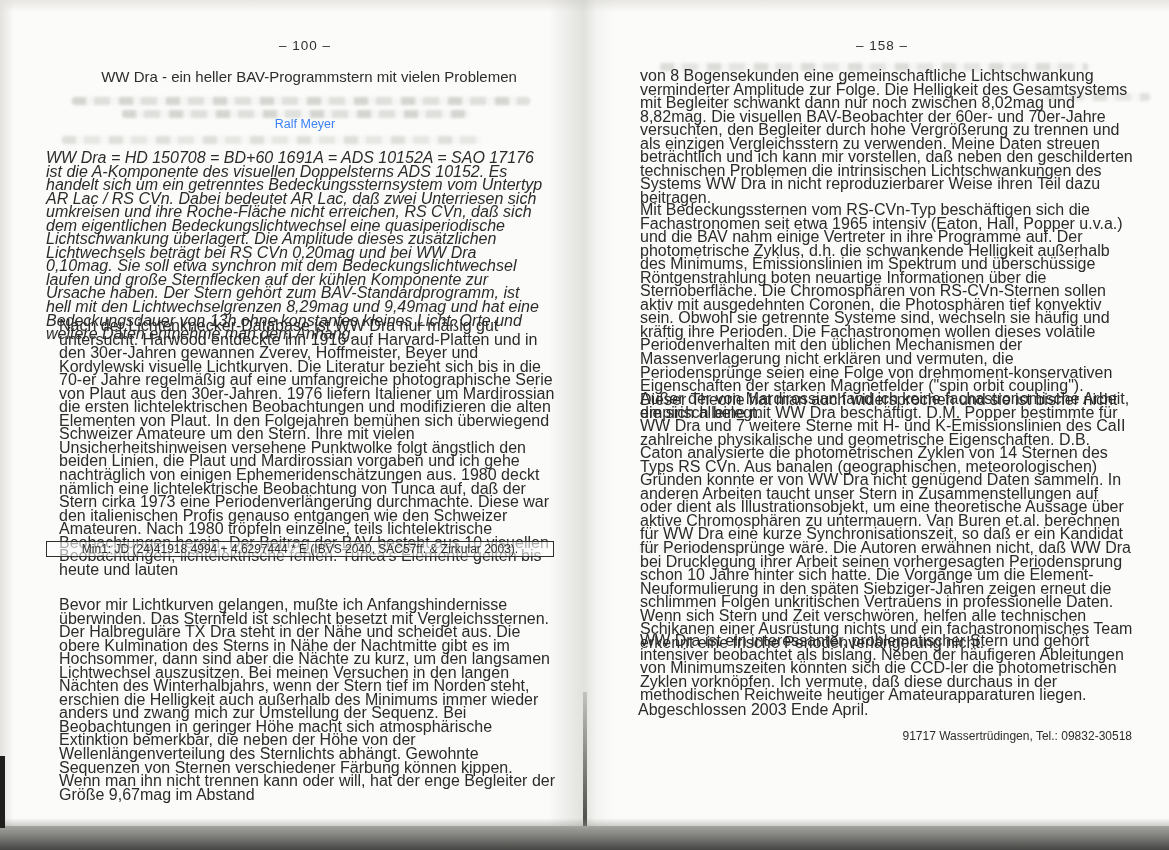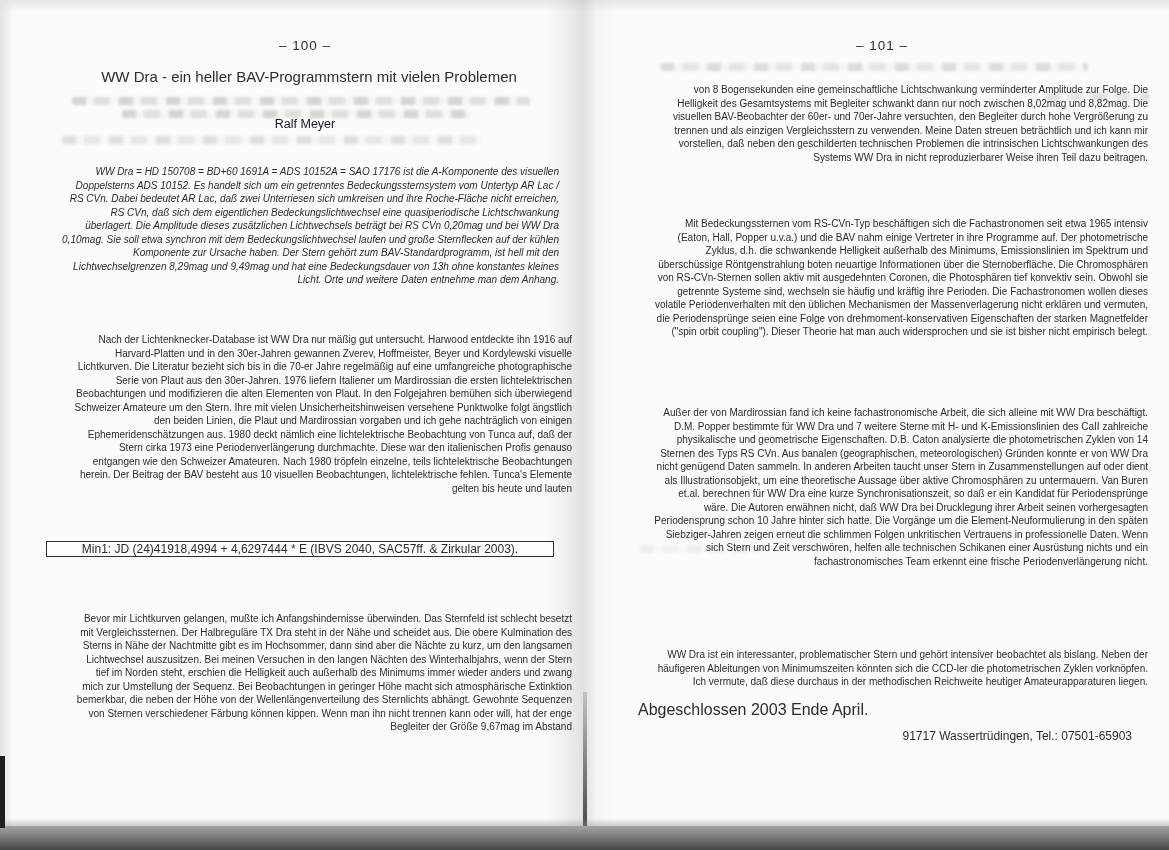--- a/index.html
+++ b/index.html
@@ -39,23 +39,23 @@
   .bleed-4 { left:660px; top:63px;  width:428px; opacity:0.8; }
   .bleed-5 { left:1046px; top:93px; width:104px; opacity:0.7; }
   .bleed-6 { left:640px; top:545px; width:120px; opacity:0.35; }
   
   .pagenum { position:absolute; font-size:13.5px; letter-spacing:1px; color:#2e2e2c; text-align:center; }
   .pagenum-left  { left:55px;  top:38px; width:500px;text-align:center; }
   .pagenum-right { left:632px; top:38px; width:500px; }
   .title { position:absolute; left:50px; top:64px; width:510px; margin:4px;
     font-size:15px; font-weight:normal; text-align:center; color:#2d2d2b; }
   .author { position:absolute; left:55px; top:117px; width:500px;
-    font-size:12.5px; text-align:center; color:#0f172a; }
-  p.body { position:absolute; margin:16px; font-size:10px; line-height:13.55px;
-    text-align:right; hyphens:auto; -webkit-hyphens:auto; color:#2b2b29; }
+    font-size:12.5px; text-align:center; color:#3b82f6; }
+  p.body { position:absolute; margin:2px; font-size:16px; line-height:13.55px;
+    text-align:left; hyphens:auto; -webkit-hyphens:auto; color:#2b2b29; }
   .p-l1 { left:44px; top:149px; width:499px;font-style:italic; }
   .p-l2 { left:57px; top:317px; width:499px; }
   .p-l3 { left:57px; top:596px; width:499px; }
   .formula-box { position:absolute; left:46px; top:541px; width:498px;
     border:1.5px solid #2e2e2c; padding:0 4px; text-align:center;
     font-size:12px; color:#2b2b29; background:rgba(255,255,255,0.6); }
   .p-r1 { left:638px; top:67px;  width:494px; }
   .p-r2 { left:638px; top:201px; width:494px; }
   .p-r3 { left:638px; top:390px; width:494px; }
   .p-r4 { left:638px; top:632px; width:494px; }
@@ -85,28 +85,28 @@
     <div class="author">Ralf Meyer</div>
     <p class="body p-l1">WW Dra = HD 150708 = BD+60 1691A = ADS 10152A = SAO 17176 ist die A-Komponente des visuellen Doppelsterns ADS 10152. Es handelt sich um ein getrenntes Bedeckungssternsystem vom Untertyp AR Lac / RS CVn. Dabei bedeutet AR Lac, daß zwei Unterriesen sich umkreisen und ihre Roche-Fläche nicht erreichen, RS CVn, daß sich dem eigentlichen Bedeckungslichtwechsel eine quasiperiodische Lichtschwankung überlagert. Die Amplitude dieses zusätzlichen Lichtwechsels beträgt bei RS CVn 0,20mag und bei WW Dra 0,10mag. Sie soll etwa synchron mit dem Bedeckungslichtwechsel laufen und große Sternflecken auf der kühlen Komponente zur Ursache haben. Der Stern gehört zum BAV-Standardprogramm, ist hell mit den Lichtwechselgrenzen 8,29mag und 9,49mag und hat eine Bedeckungsdauer von 13h ohne konstantes kleines Licht. Orte und weitere Daten entnehme man dem Anhang.</p>
     <p class="body p-l2">Nach der Lichtenknecker-Database ist WW Dra nur mäßig gut untersucht. Harwood entdeckte ihn 1916 auf Harvard-Platten und in den 30er-Jahren gewannen Zverev, Hoffmeister, Beyer und Kordylewski visuelle Lichtkurven. Die Literatur bezieht sich bis in die 70-er Jahre regelmäßig auf eine umfangreiche photographische Serie von Plaut aus den 30er-Jahren. 1976 liefern Italiener um Mardirossian die ersten lichtelektrischen Beobachtungen und modifizieren die alten Elementen von Plaut. In den Folgejahren bemühen sich überwiegend Schweizer Amateure um den Stern. Ihre mit vielen Unsicherheitshinweisen versehene Punktwolke folgt ängstlich den beiden Linien, die Plaut und Mardirossian vorgaben und ich gehe nachträglich von einigen Ephemeridenschätzungen aus. 1980 deckt nämlich eine lichtelektrische Beobachtung von Tunca auf, daß der Stern cirka 1973 eine Periodenverlängerung durchmachte. Diese war den italienischen Profis genauso entgangen wie den Schweizer Amateuren. Nach 1980 tröpfeln einzelne, teils lichtelektrische Beobachtungen herein. Der Beitrag der BAV besteht aus 10 visuellen Beobachtungen, lichtelektrische fehlen. Tunca's Elemente gelten bis heute und lauten</p>
     <div class="formula-box">
       <span>Min1: JD (24)41918,4994 + 4,6297444 * E (IBVS 2040, SAC57ff. &amp; Zirkular 2003).</span>
     </div>
     <p class="body p-l3">Bevor mir Lichtkurven gelangen, mußte ich Anfangshindernisse überwinden. Das Sternfeld ist schlecht besetzt mit Vergleichssternen. Der Halbreguläre TX Dra steht in der Nähe und scheidet aus. Die obere Kulmination des Sterns in Nähe der Nachtmitte gibt es im Hochsommer, dann sind aber die Nächte zu kurz, um den langsamen Lichtwechsel auszusitzen. Bei meinen Versuchen in den langen Nächten des Winterhalbjahrs, wenn der Stern tief im Norden steht, erschien die Helligkeit auch außerhalb des Minimums immer wieder anders und zwang mich zur Umstellung der Sequenz. Bei Beobachtungen in geringer Höhe macht sich atmosphärische Extinktion bemerkbar, die neben der Höhe von der Wellenlängenverteilung des Sternlichts abhängt. Gewohnte Sequenzen von Sternen verschiedener Färbung können kippen. Wenn man ihn nicht trennen kann oder will, hat der enge Begleiter der Größe 9,67mag im Abstand</p>
   </div>
 
   <div>
-    <div class="pagenum pagenum-right">–  101  –</div>
+    <div class="pagenum pagenum-right">–  158  –</div>
     <p class="body p-r1">von 8 Bogensekunden eine gemeinschaftliche Lichtschwankung verminderter Amplitude zur Folge. Die Helligkeit des Gesamtsystems mit Begleiter schwankt dann nur noch zwischen 8,02mag und 8,82mag. Die visuellen BAV-Beobachter der 60er- und 70er-Jahre versuchten, den Begleiter durch hohe Vergrößerung zu trennen und als einzigen Vergleichsstern zu verwenden. Meine Daten streuen beträchtlich und ich kann mir vorstellen, daß neben den geschilderten technischen Problemen die intrinsischen Lichtschwankungen des Systems WW Dra in nicht reproduzierbarer Weise ihren Teil dazu beitragen.</p>
     <p class="body p-r2">Mit Bedeckungssternen vom RS-CVn-Typ beschäftigen sich die Fachastronomen seit etwa 1965 intensiv (Eaton, Hall, Popper u.v.a.) und die BAV nahm einige Vertreter in ihre Programme auf. Der photometrische Zyklus, d.h. die schwankende Helligkeit außerhalb des Minimums, Emissionslinien im Spektrum und überschüssige Röntgenstrahlung boten neuartige Informationen über die Sternoberfläche. Die Chromosphären von RS-CVn-Sternen sollen aktiv mit ausgedehnten Coronen, die Photosphären tief konvektiv sein. Obwohl sie getrennte Systeme sind, wechseln sie häufig und kräftig ihre Perioden. Die Fachastronomen wollen dieses volatile Periodenverhalten mit den üblichen Mechanismen der Massenverlagerung nicht erklären und vermuten, die Periodensprünge seien eine Folge von drehmoment-konservativen Eigenschaften der starken Magnetfelder ("spin orbit coupling"). Dieser Theorie hat man auch widersprochen und sie ist bisher nicht empirisch belegt.</p>
     <p class="body p-r3">Außer der von Mardirossian fand ich keine fachastronomische Arbeit, die sich alleine mit WW Dra beschäftigt. D.M. Popper bestimmte für WW Dra und 7 weitere Sterne mit H- und K-Emissionslinien des CaII zahlreiche physikalische und geometrische Eigenschaften. D.B. Caton analysierte die photometrischen Zyklen von 14 Sternen des Typs RS CVn. Aus banalen (geographischen, meteorologischen) Gründen konnte er von WW Dra nicht genügend Daten sammeln. In anderen Arbeiten taucht unser Stern in Zusammenstellungen auf oder dient als Illustrationsobjekt, um eine theoretische Aussage über aktive Chromosphären zu untermauern. Van Buren et.al. berechnen für WW Dra eine kurze Synchronisationszeit, so daß er ein Kandidat für Periodensprünge wäre. Die Autoren erwähnen nicht, daß WW Dra bei Drucklegung ihrer Arbeit seinen vorhergesagten Periodensprung schon 10 Jahre hinter sich hatte. Die Vorgänge um die Element-Neuformulierung in den späten Siebziger-Jahren zeigen erneut die schlimmen Folgen unkritischen Vertrauens in professionelle Daten. Wenn sich Stern und Zeit verschwören, helfen alle technischen Schikanen einer Ausrüstung nichts und ein fachastronomisches Team erkennt eine frische Periodenverlängerung nicht.</p>
     <p class="body p-r4">WW Dra ist ein interessanter, problematischer Stern und gehört intensiver beobachtet als bislang. Neben der häufigeren Ableitungen von Minimumszeiten könnten sich die CCD-ler die photometrischen Zyklen vorknöpfen. Ich vermute, daß diese durchaus in der methodischen Reichweite heutiger Amateurapparaturen liegen.</p>
     <div class="closing">Abgeschlossen 2003 Ende April.</div>
     <div class="signature">
-      <div>91717 Wassertrüdingen, Tel.: 07501-65903</div>
+      <div>91717 Wassertrüdingen, Tel.: 09832-30518</div>
     </div>
   </div>
 
   <div class="bottom-band-fade"></div>
   <div class="bottom-band"></div>
   <div class="left-dark-strip"></div>
 
 </div>
 
 </body></html>

